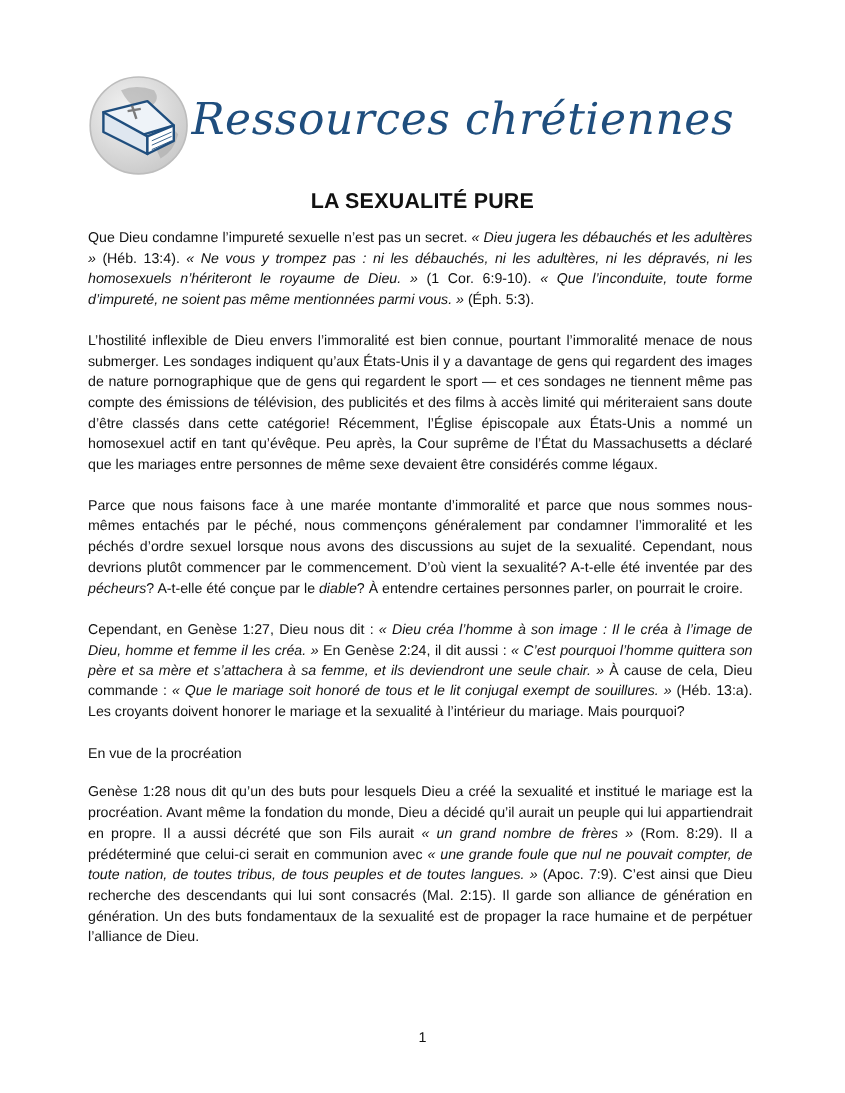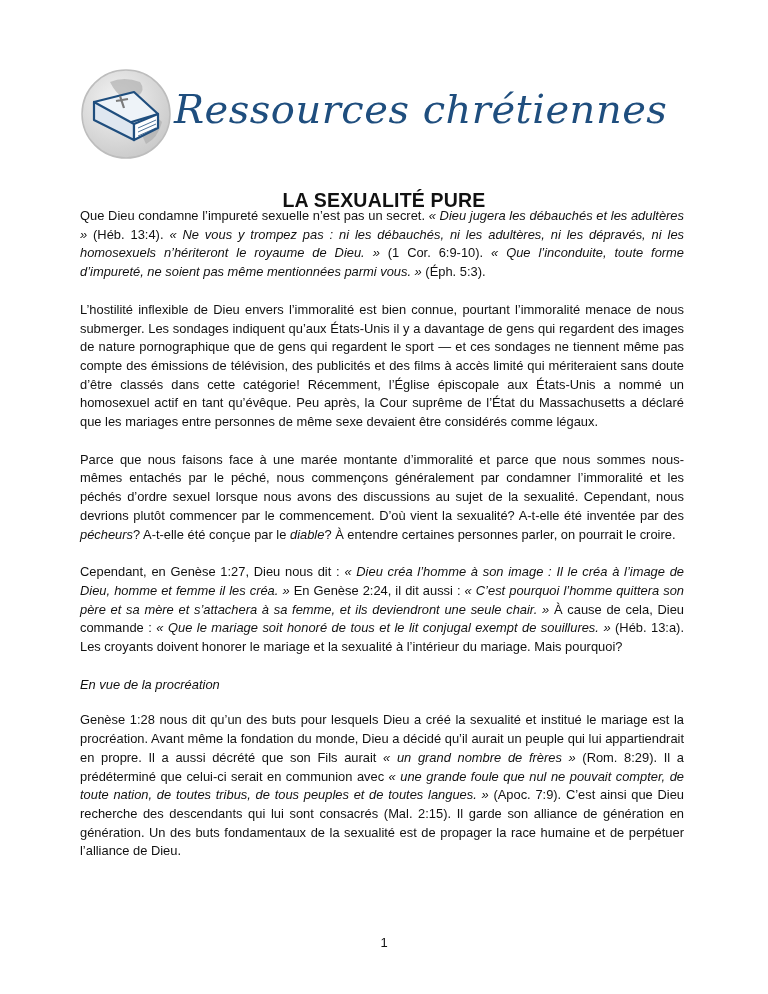--- a/index.html
+++ b/index.html
@@ -1,24 +1,24 @@
 <!DOCTYPE html>
 <html><head>
   <meta charset="utf-8">
   <style>
     html, body { margin: 0; padding: 0; background: #ffffff; }
     body { width: 768px; height: 994px; position: relative; overflow: hidden; font-family: "Liberation Sans", sans-serif; color: #111111; }
     .logo { position: absolute; left: 80px; top: 68px; width: 560px; height: 96px; text-decoration: underline; }
     .logo-globe { position: absolute; left: 0; top: 0; width: 92px; height: 92px; }
     .logo-text { position: absolute; left: 94px; top: 18px; font-family: "DejaVu Serif", serif; font-style: italic; font-size: 40px; color: #1f4e7e; letter-spacing: 0.5px; white-space: nowrap; }
-    .title { position: absolute; left: 0; width: 768px; top: 172px; text-align: center; font-weight: bold; font-size: 19.5px; letter-spacing: 0.2px; margin-top: 17px; }
+    .title { position: absolute; left: 0; width: 768px; top: 172px; text-align: center; font-weight: bold; font-size: 19.5px; letter-spacing: 0.2px; }
     .content { position: absolute; left: 80px; top: 207px; width: 604px; font-size: 12.9px; line-height: 18.7px; }
     .content p { margin: 0 0 19px 0; text-align: justify; }
     .content p.heading { font-weight: bold; margin-bottom: 17px; }
-    .content p.subheading { font-style: italic; margin-bottom: 17px; }
+    .content p.subheading { margin-bottom: 17px; }
     .content i { font-style: italic; }
     .page-number { position: absolute; left: 0; width: 768px; top: 935px; text-align: center; font-size: 13px; }
   </style>
 </head>
 <body>
 
 <div class="logo">
   <svg class="logo-globe" viewBox="0 0 92 92">
     <defs>
       <radialGradient id="gl" cx="40%" cy="35%" r="70%">

